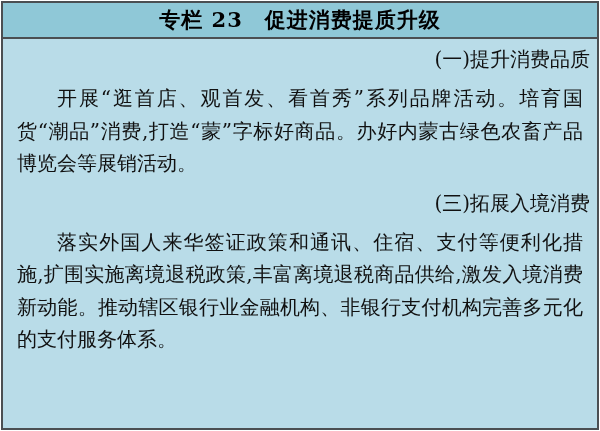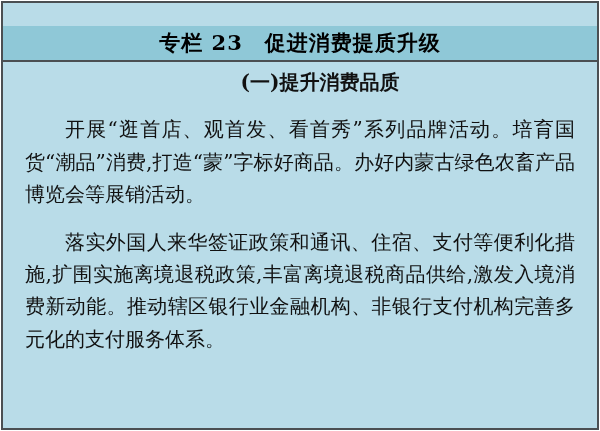--- a/index.html
+++ b/index.html
@@ -24,61 +24,61 @@
     box-sizing: content-box;
     background: #b9dce8;
   }
   .column-header {
     height: 34px;
     background: #8fc8d7;
     border-bottom: 2px solid #4b4f52;
     display: flex;
     align-items: center;
     justify-content: center;
-    margin-top: 23px;
   }
   .column-title {
     font-size: 21px;
     font-weight: bold;
     letter-spacing: 1px;
     color: #000000;
     white-space: nowrap;
   }
   .column-body {
     padding: 4px 7px 0 7px;
     font-size: 20px;
     line-height: 32.4px;
     text-align: justify;
     text-justify: inter-character;
   }
   .section-heading {
-    font-weight: bold;
+    font-weight: normal;
     text-indent: 2em;
-    text-align: center;
+    text-align: right;
   }
   .section-paragraph {
     text-indent: 2em;
-    margin: 15px;
+    margin: 7px;
   }
 </style>
 </head>
 <body>
 
 <div class="column-box">
   <div class="column-header">
     <span class="column-title">专栏 23　促进消费提质升级</span>
   </div>
   <div class="column-body">
 
     <div class="section">
       <div class="section-heading">(一)提升消费品质</div>
       <p class="section-paragraph">开展“逛首店、观首发、看首秀”系列品牌活动。培育国货“潮品”消费,打造“蒙”字标好商品。办好内蒙古绿色农畜产品博览会等展销活动。</p>
     </div>
 
     <div class="section">
     </div>
 
     <div class="section">
+      <div class="section-heading">(三)拓展入境消费</div>
       <p class="section-paragraph">落实外国人来华签证政策和通讯、住宿、支付等便利化措施,扩围实施离境退税政策,丰富离境退税商品供给,激发入境消费新动能。推动辖区银行业金融机构、非银行支付机构完善多元化的支付服务体系。</p>
     </div>
 
   </div>
 </div>
 
 </body></html>

